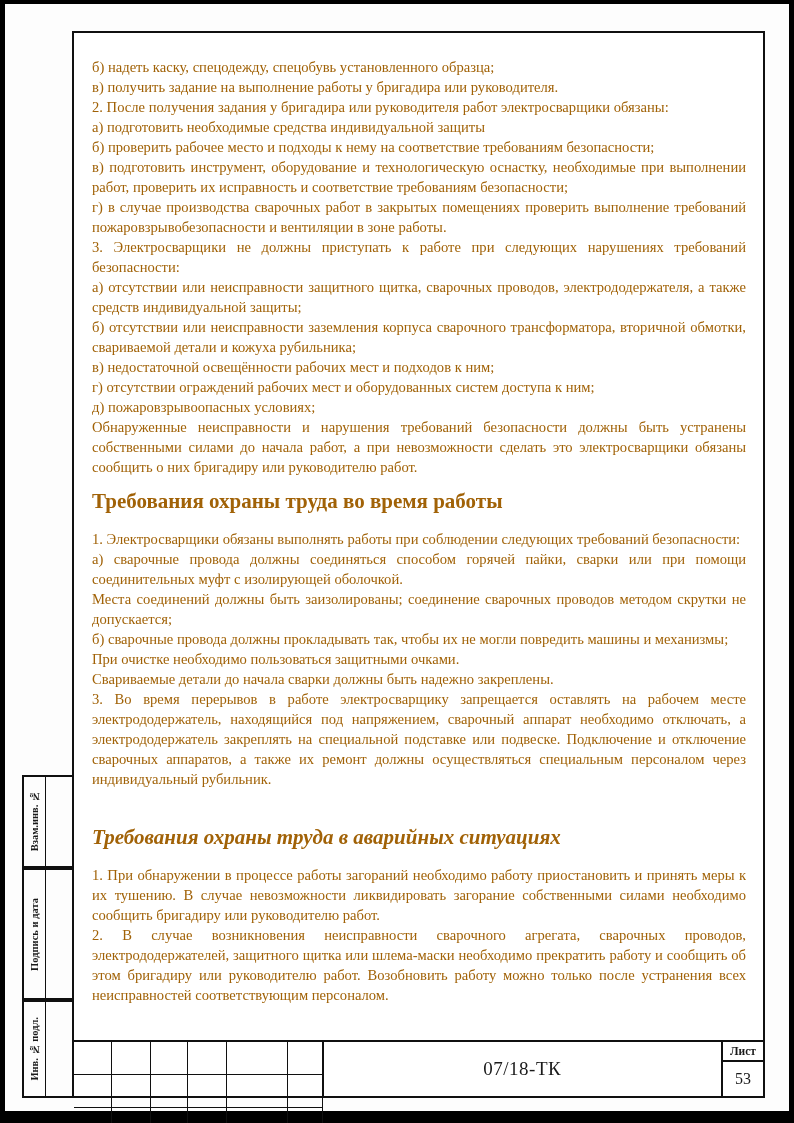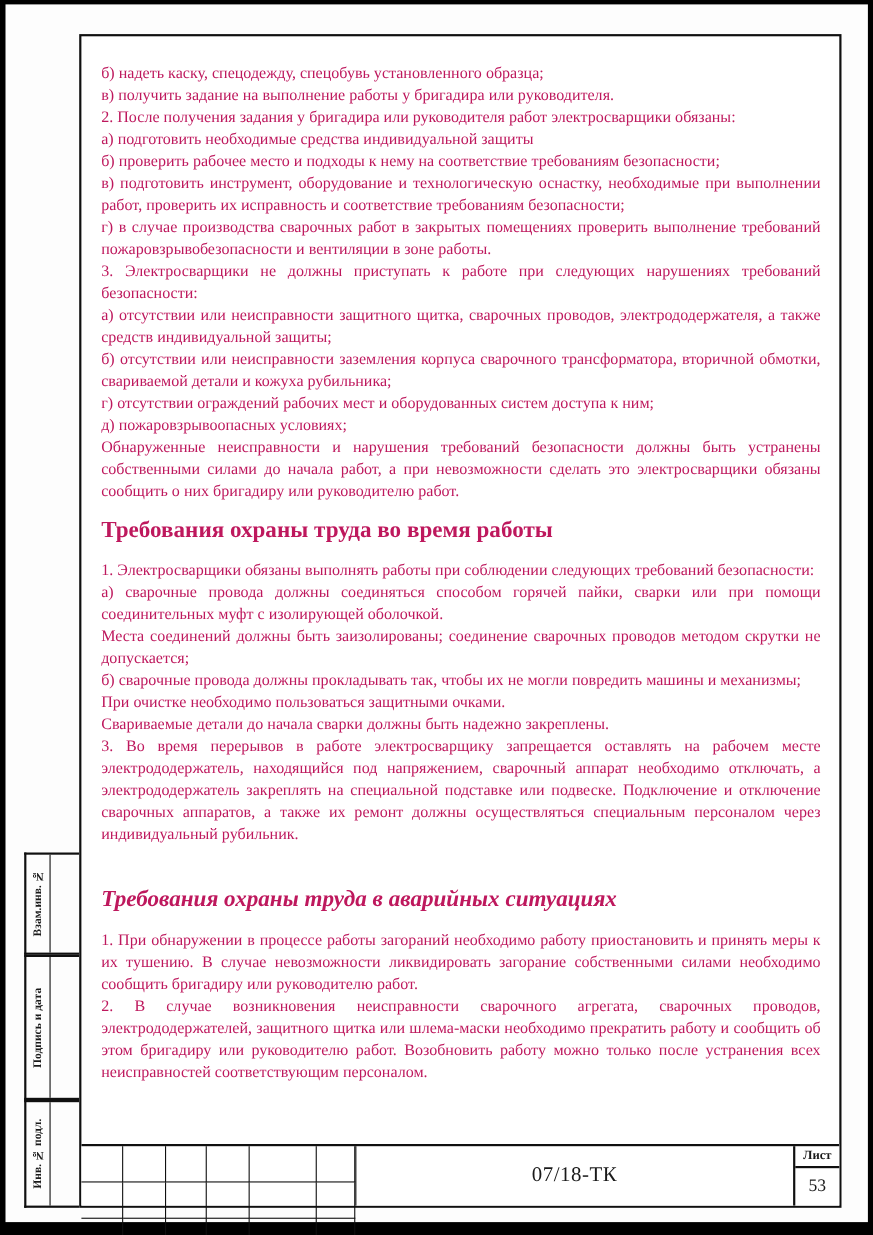--- a/index.html
+++ b/index.html
@@ -14,21 +14,21 @@
   }
   
   .frame {
     position:absolute; left:67px; top:27px; width:693px; height:1067px;
     border:2px solid #101010; background:#fff;
   }
   .text-area {
     position:absolute; left:18px; right:17px; top:24px; bottom:58px;
     overflow:hidden;
     font-size:14.6px; line-height:20px; text-align:justify;
-    color:#be185d;
+    color:#a16207;
   }
   .text-area p { margin:0; }
   .section-heading {
     font-weight:bold; font-size:21px; text-align:left;
     margin:14px 0 18px 0;
   }
   .section-heading.gap-large { margin-top:38px;font-style:italic; }
 
   
   .stamp {
@@ -112,20 +112,21 @@
         <p>б) надеть каску, спецодежду, спецобувь установленного образца;</p>
         <p>в) получить задание на выполнение работы у бригадира или руководителя.</p>
         <p>2. После получения задания у бригадира или руководителя работ электросварщики обязаны:</p>
         <p>а) подготовить необходимые средства индивидуальной защиты</p>
         <p>б) проверить рабочее место и подходы к нему на соответствие требованиям безопасности;</p>
         <p>в) подготовить инструмент, оборудование и технологическую оснастку, необходимые при выполнении работ, проверить их исправность и соответствие требованиям безопасности;</p>
         <p>г) в случае производства сварочных работ в закрытых помещениях проверить выполнение требований пожаровзрывобезопасности и вентиляции в зоне работы.</p>
         <p>3. Электросварщики не должны приступать к работе при следующих нарушениях требований безопасности:</p>
         <p>а) отсутствии или неисправности защитного щитка, сварочных проводов, электрододержателя, а также средств индивидуальной защиты;</p>
         <p>б) отсутствии или неисправности заземления корпуса сварочного трансформатора, вторичной обмотки, свариваемой детали и кожуха рубильника;</p>
+        <p>в) недостаточной освещённости рабочих мест и подходов к ним;</p>
         <p>г) отсутствии ограждений рабочих мест и оборудованных систем доступа к ним;</p>
         <p>д) пожаровзрывоопасных условиях;</p>
         <p>Обнаруженные неисправности и нарушения требований безопасности должны быть устранены собственными силами до начала работ, а при невозможности сделать это электросварщики обязаны сообщить о них бригадиру или руководителю работ.</p>
 
         <div class="section-heading">Требования охраны труда во время работы</div>
 
         <p>1. Электросварщики обязаны выполнять работы при соблюдении следующих требований безопасности:</p>
         <p>а) сварочные провода должны соединяться способом горячей пайки, сварки или при помощи соединительных муфт с изолирующей оболочкой.</p>
         <p>Места соединений должны быть заизолированы; соединение сварочных проводов методом скрутки не допускается;</p>
         <p>б) сварочные провода должны прокладывать так, чтобы их не могли повредить машины и механизмы;</p>

